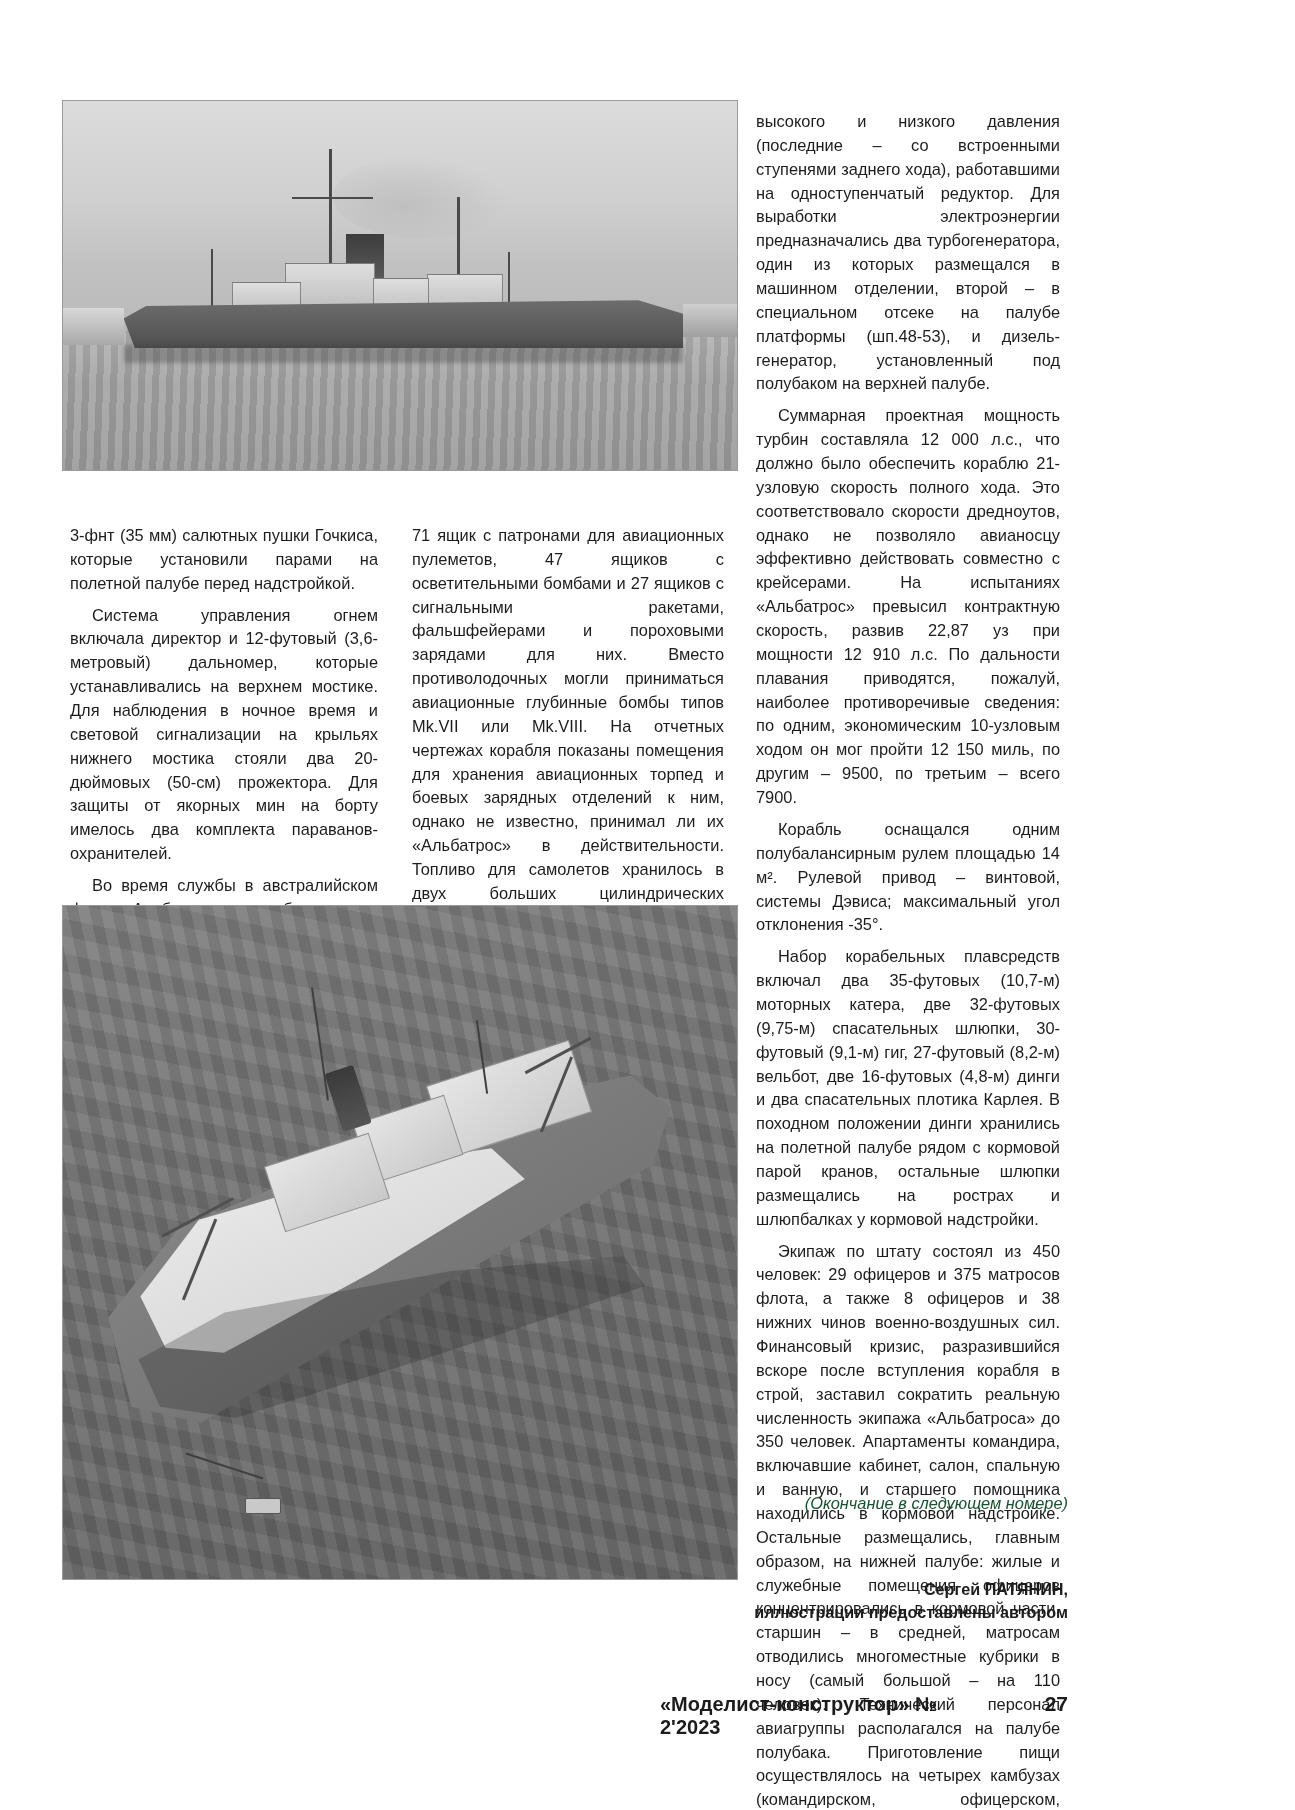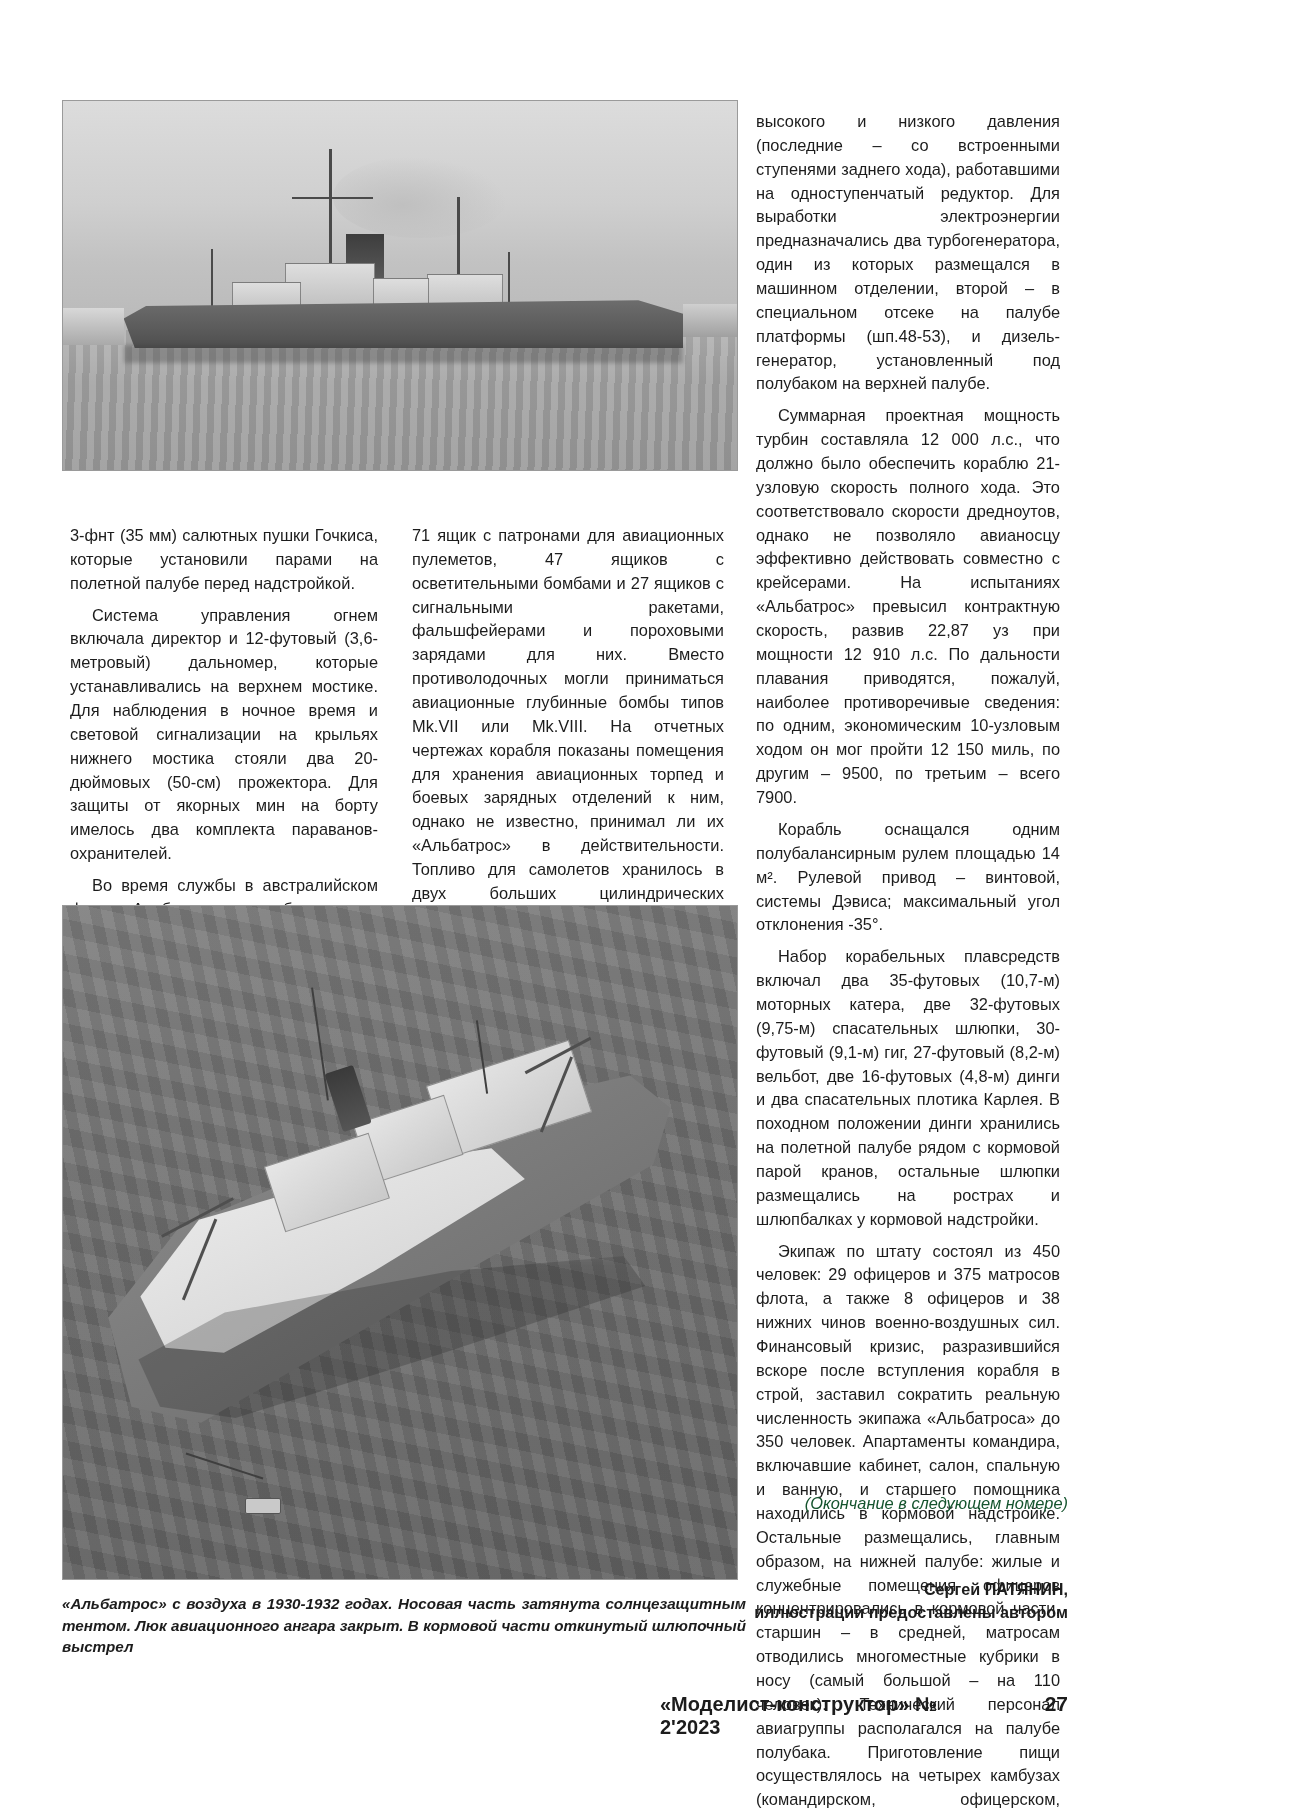--- a/index.html
+++ b/index.html
@@ -278,21 +278,20 @@
     <div class="elem crane" style="left:73%;top:22%;width:3px;height:12%;transform:rotate(22deg);"></div>
     <div class="elem crane" style="left:68%;top:22%;width:11%;height:3px;transform:rotate(-28deg);"></div>
 
     <div class="elem boat" style="left:27%;top:88%;width:5%;height:2%;"></div>
     <div class="elem" style="left:18%;top:83%;width:12%;height:2px;background:#3f3f3f;transform:rotate(18deg);"></div>
 
     <div class="elem" style="left:8%;top:52%;width:80%;height:28%;background:rgba(40,40,40,0.28);filter:blur(7px);
                 clip-path:polygon(4% 55%,20% 30%,62% 8%,94% 0%,98% 16%,60% 52%,22% 86%,8% 80%);"></div>
   </div>
 
-  <div class="caption" id="caption-aerial">«Альбатрос» с воздуха в 1930-1932 годах. Носовая часть затянута солнцезащитным тентом. Люк авиационного ангара закрыт. В кормовой части откинутый шлюпочный выстрел</div>
 
   <div class="endnote">(Окончание в следующем номере)</div>
 
   <div class="byline">
     <div>Сергей ПАТЯНИН,</div>
     <div>иллюстрации предоставлены автором</div>
   </div>
 
   <div class="footer">
     <div class="issue">«Моделист-конструктор» № 2'2023</div>

